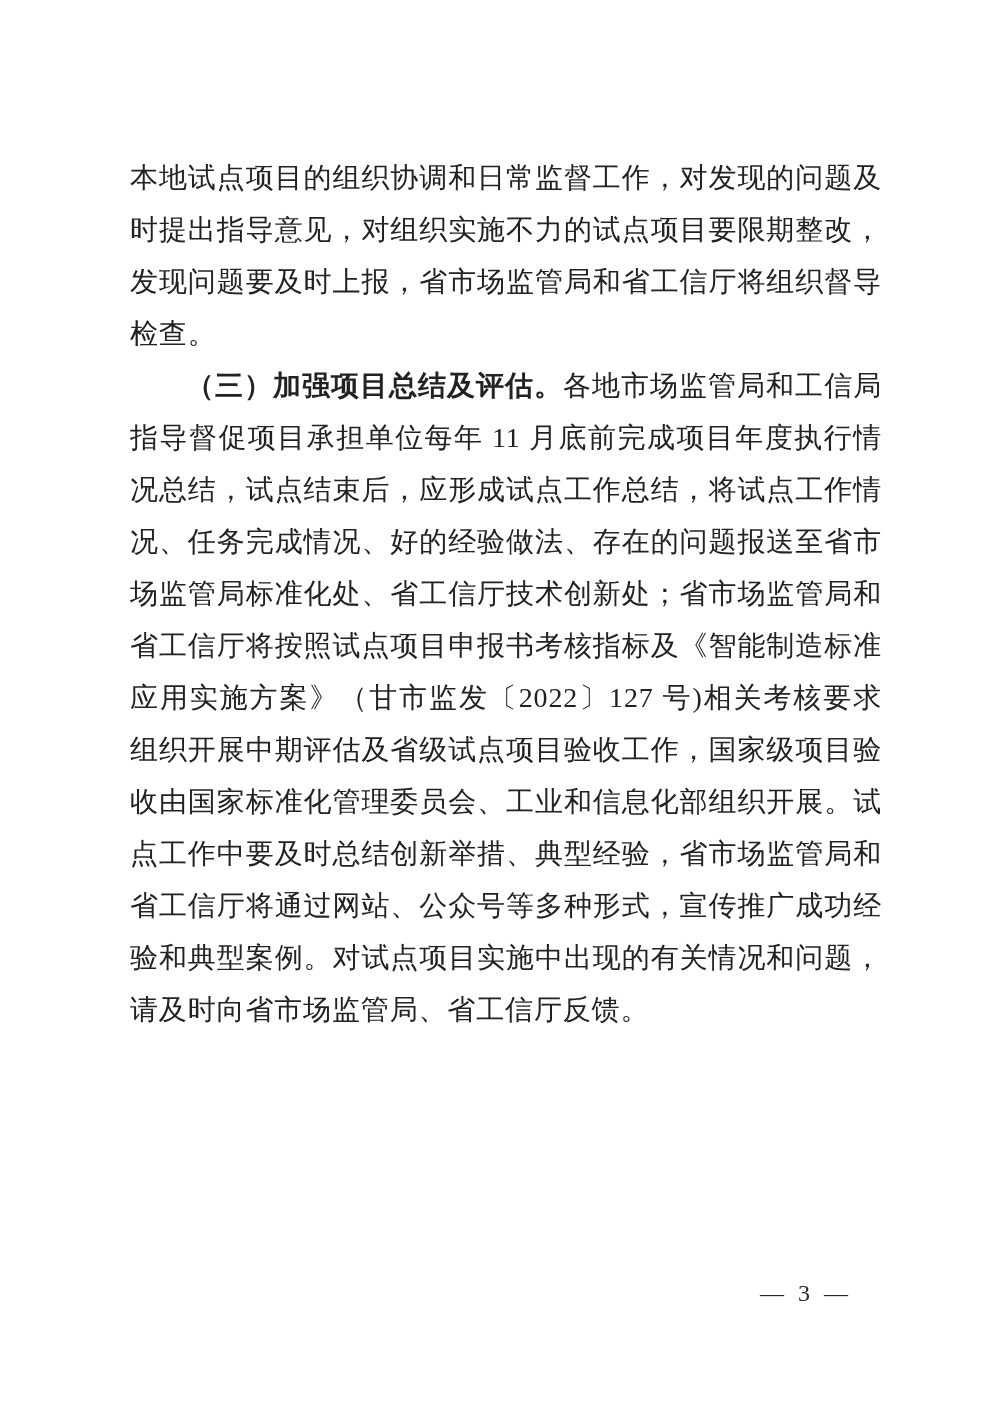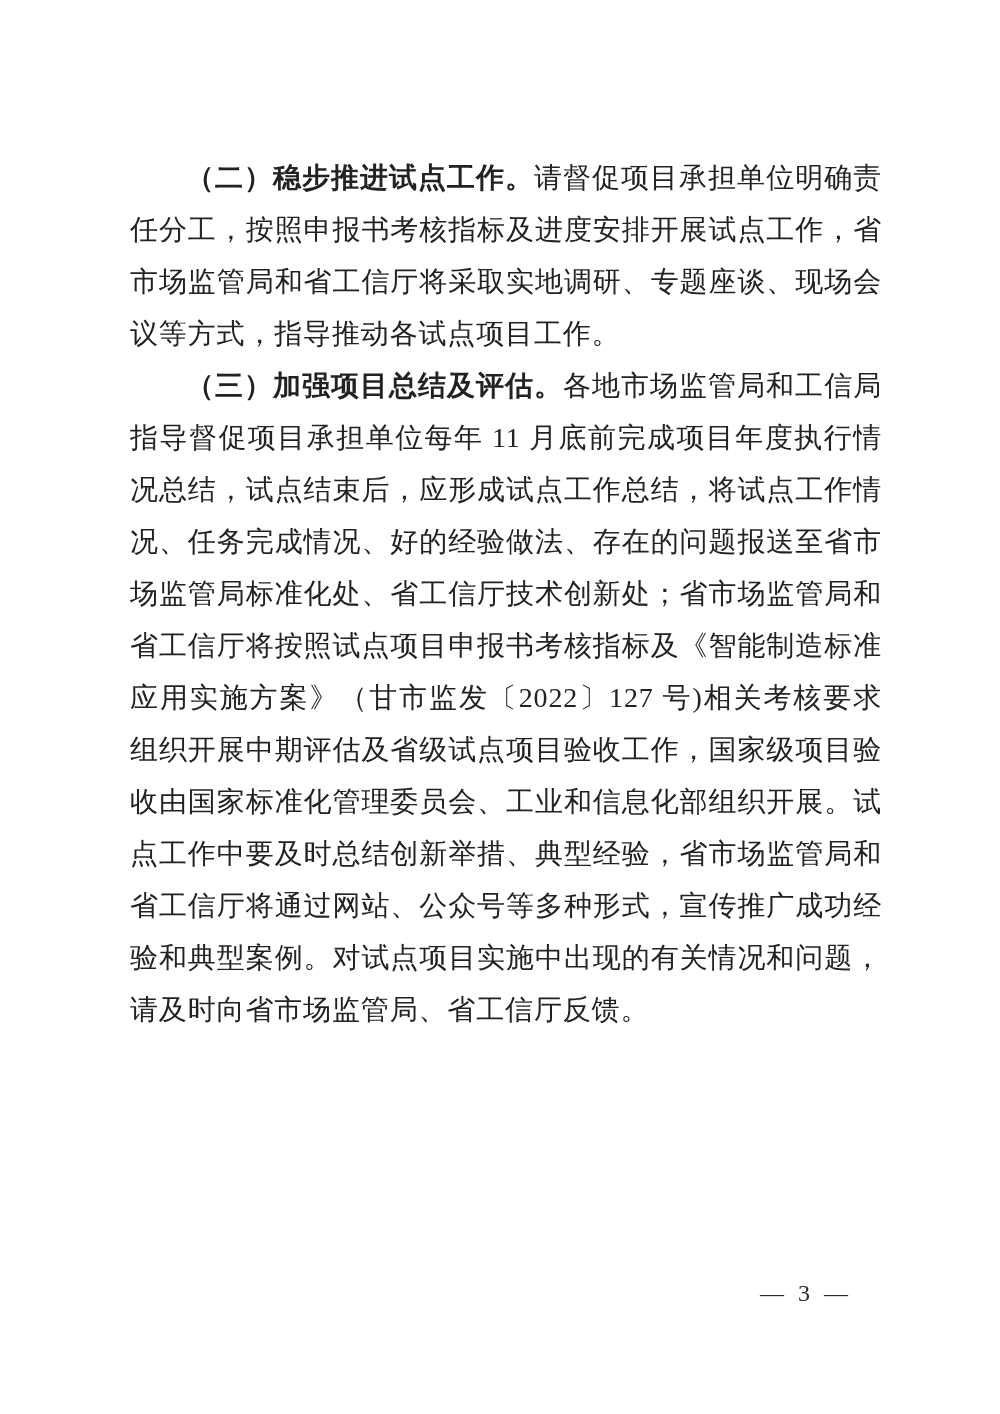--- a/index.html
+++ b/index.html
@@ -47,21 +47,21 @@
     white-space: pre;
     font-family: "Liberation Serif", "DejaVu Serif", serif;
   }
 </style>
 </head>
 <body>
 
 <div class="page">
   <div class="content">
 
+    <p class="para"><span>本地试点项目的组织协调和日常监督工作，对发现的问题及时提出指导意见，对组织实施不力的试点项目要限期整改，发现问题要及时上报，省市场监管局和省工信厅将组织督导检查。</span></p>
 
-    <p class="para indent"><span class="seg-bold">（二）稳步推进试点工作。</span><span>请督促项目承担单位明确责任分工，按照申报书考核指标及进度安排开展试点工作，省市场监管局和省工信厅将采取实地调研、专题座谈、现场会议等方式，指导推动各试点项目工作。</span></p>
 
     <p class="para indent"><span class="seg-bold">（三）加强项目总结及评估。</span><span>各地市场监管局和工信局指导督促项目承担单位每年 11 月底前完成项目年度执行情况总结，试点结束后，应形成试点工作总结，将试点工作情况、任务完成情况、好的经验做法、存在的问题报送至省市场监管局标准化处、省工信厅技术创新处；省市场监管局和省工信厅将按照试点项目申报书考核指标及《智能制造标准应用实施方案》（甘市监发〔2022〕127 号)相关考核要求组织开展中期评估及省级试点项目验收工作，国家级项目验收由国家标准化管理委员会、工业和信息化部组织开展。试点工作中要及时总结创新举措、典型经验，省市场监管局和省工信厅将通过网站、公众号等多种形式，宣传推广成功经验和典型案例。对试点项目实施中出现的有关情况和问题，请及时向省市场监管局、省工信厅反馈。</span></p>
 
   </div>
 
   <div class="page-number">— 3 —</div>
 </div>
 
 </body></html>

